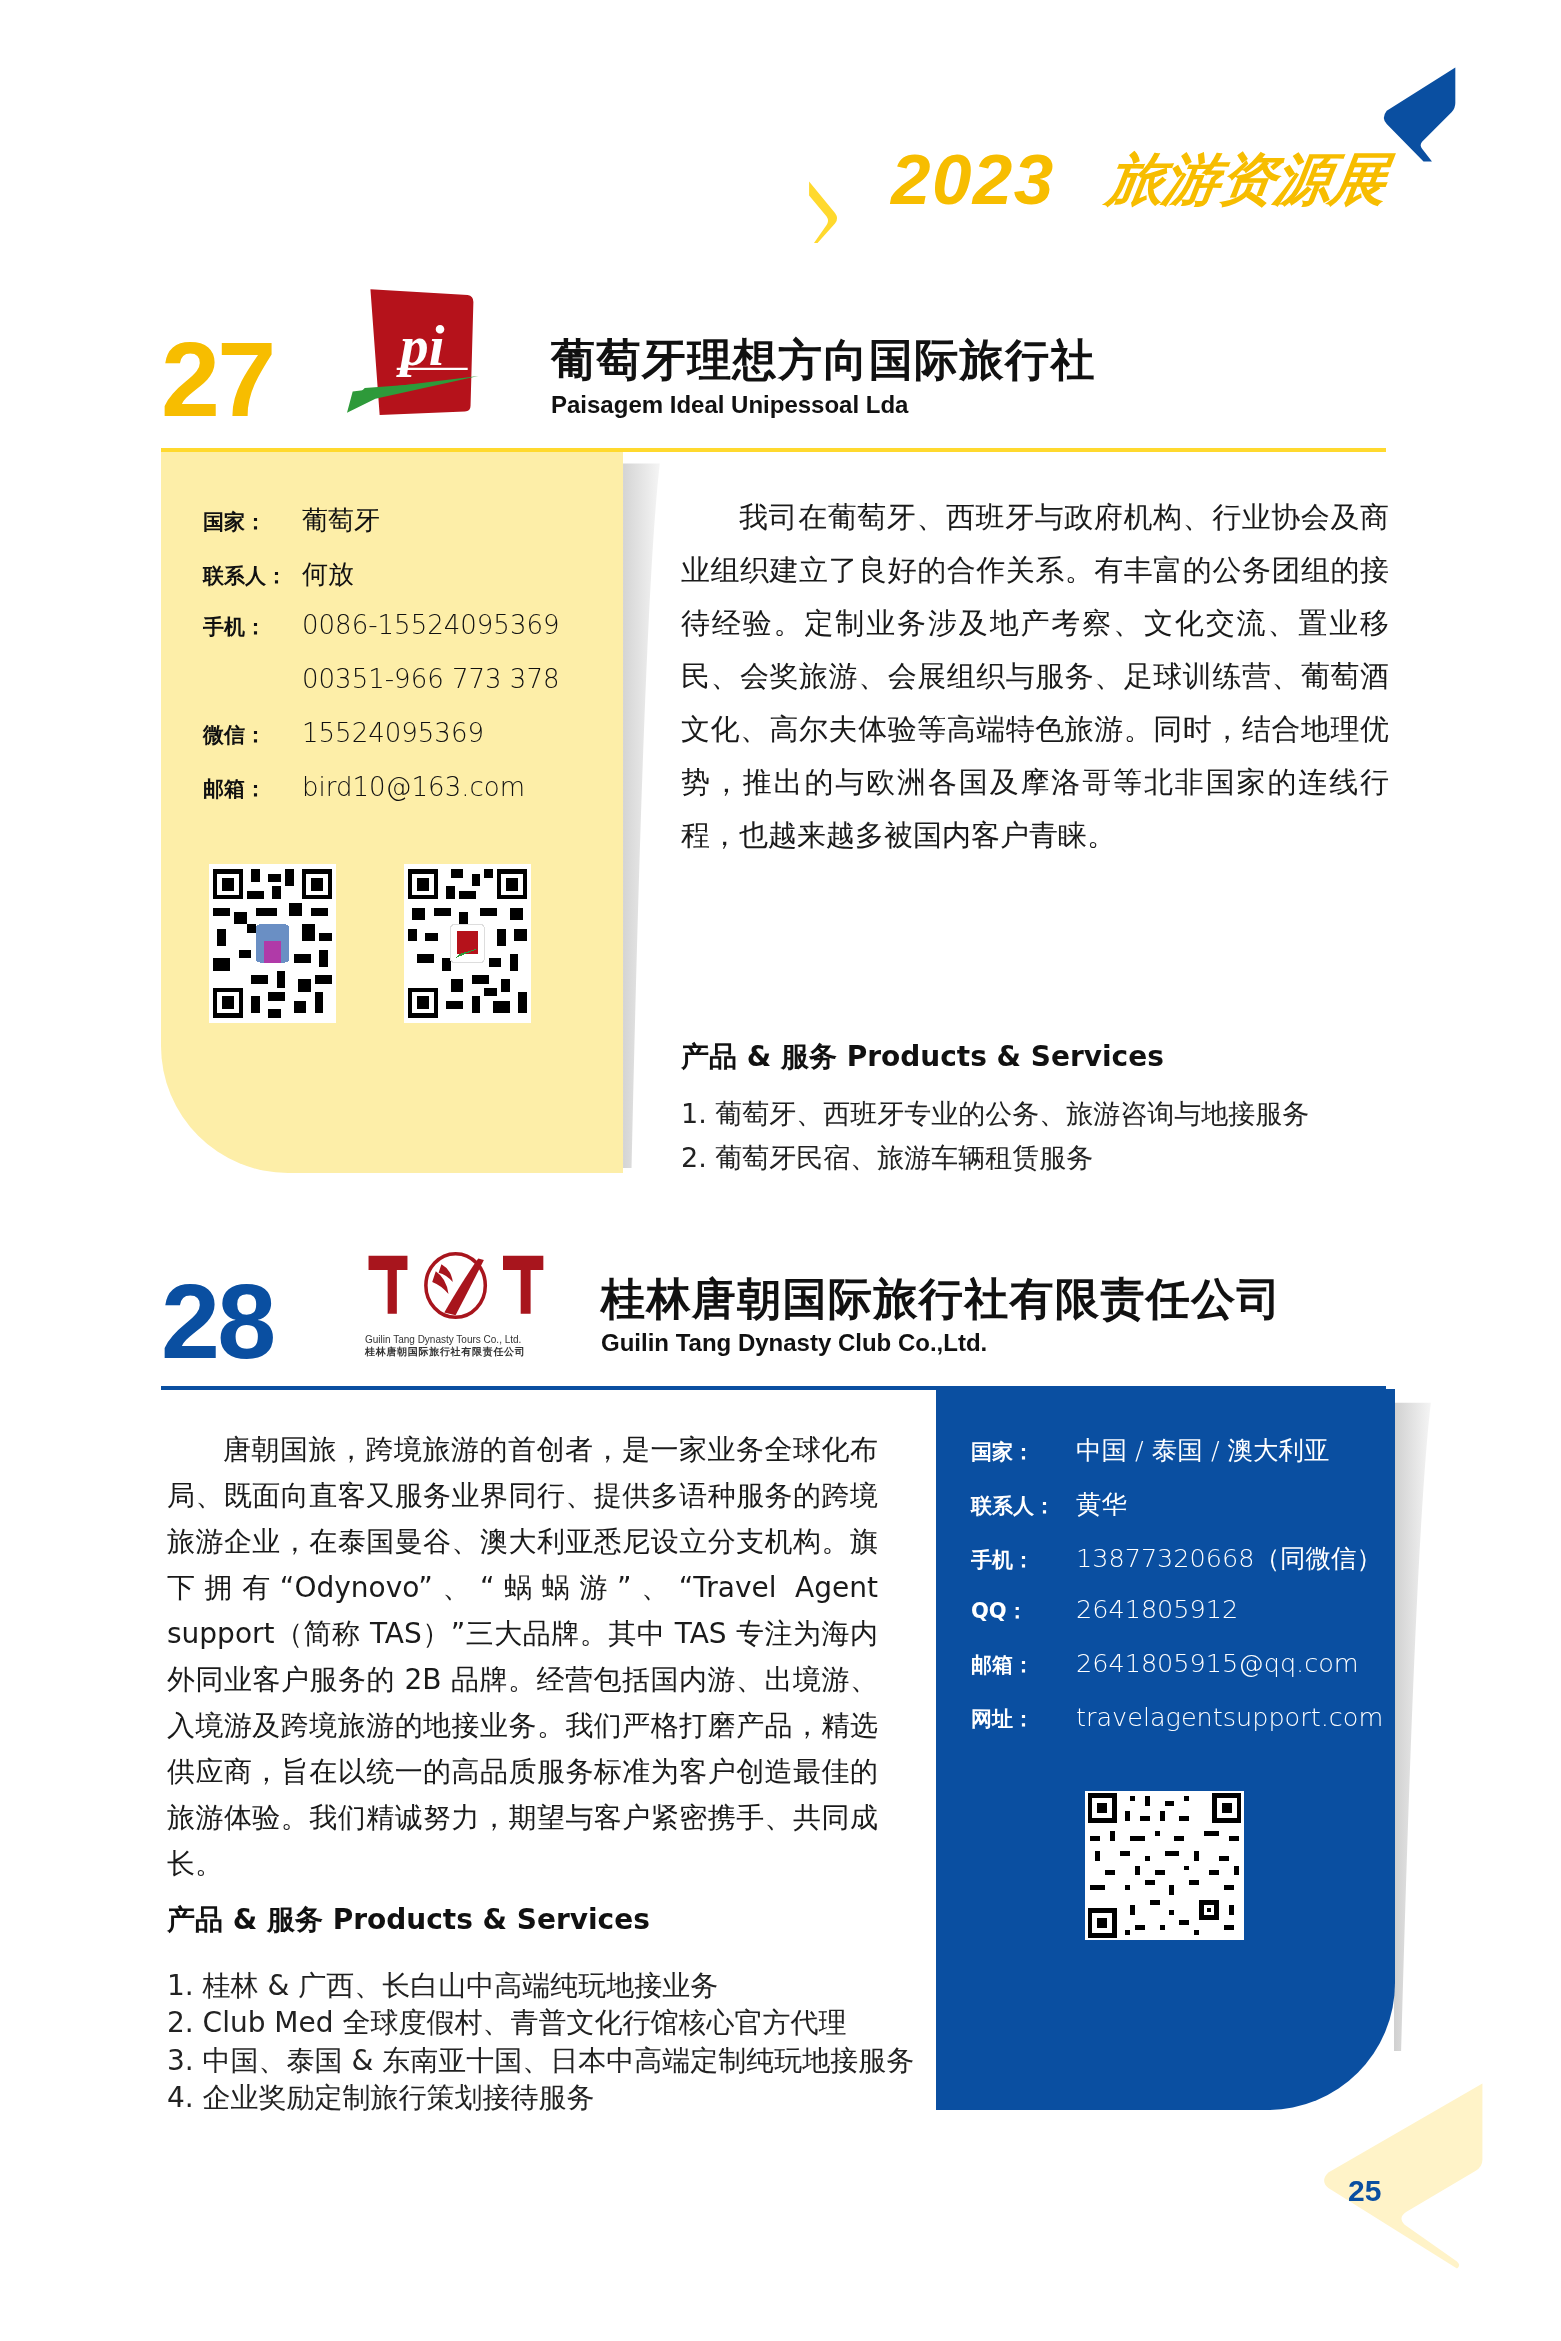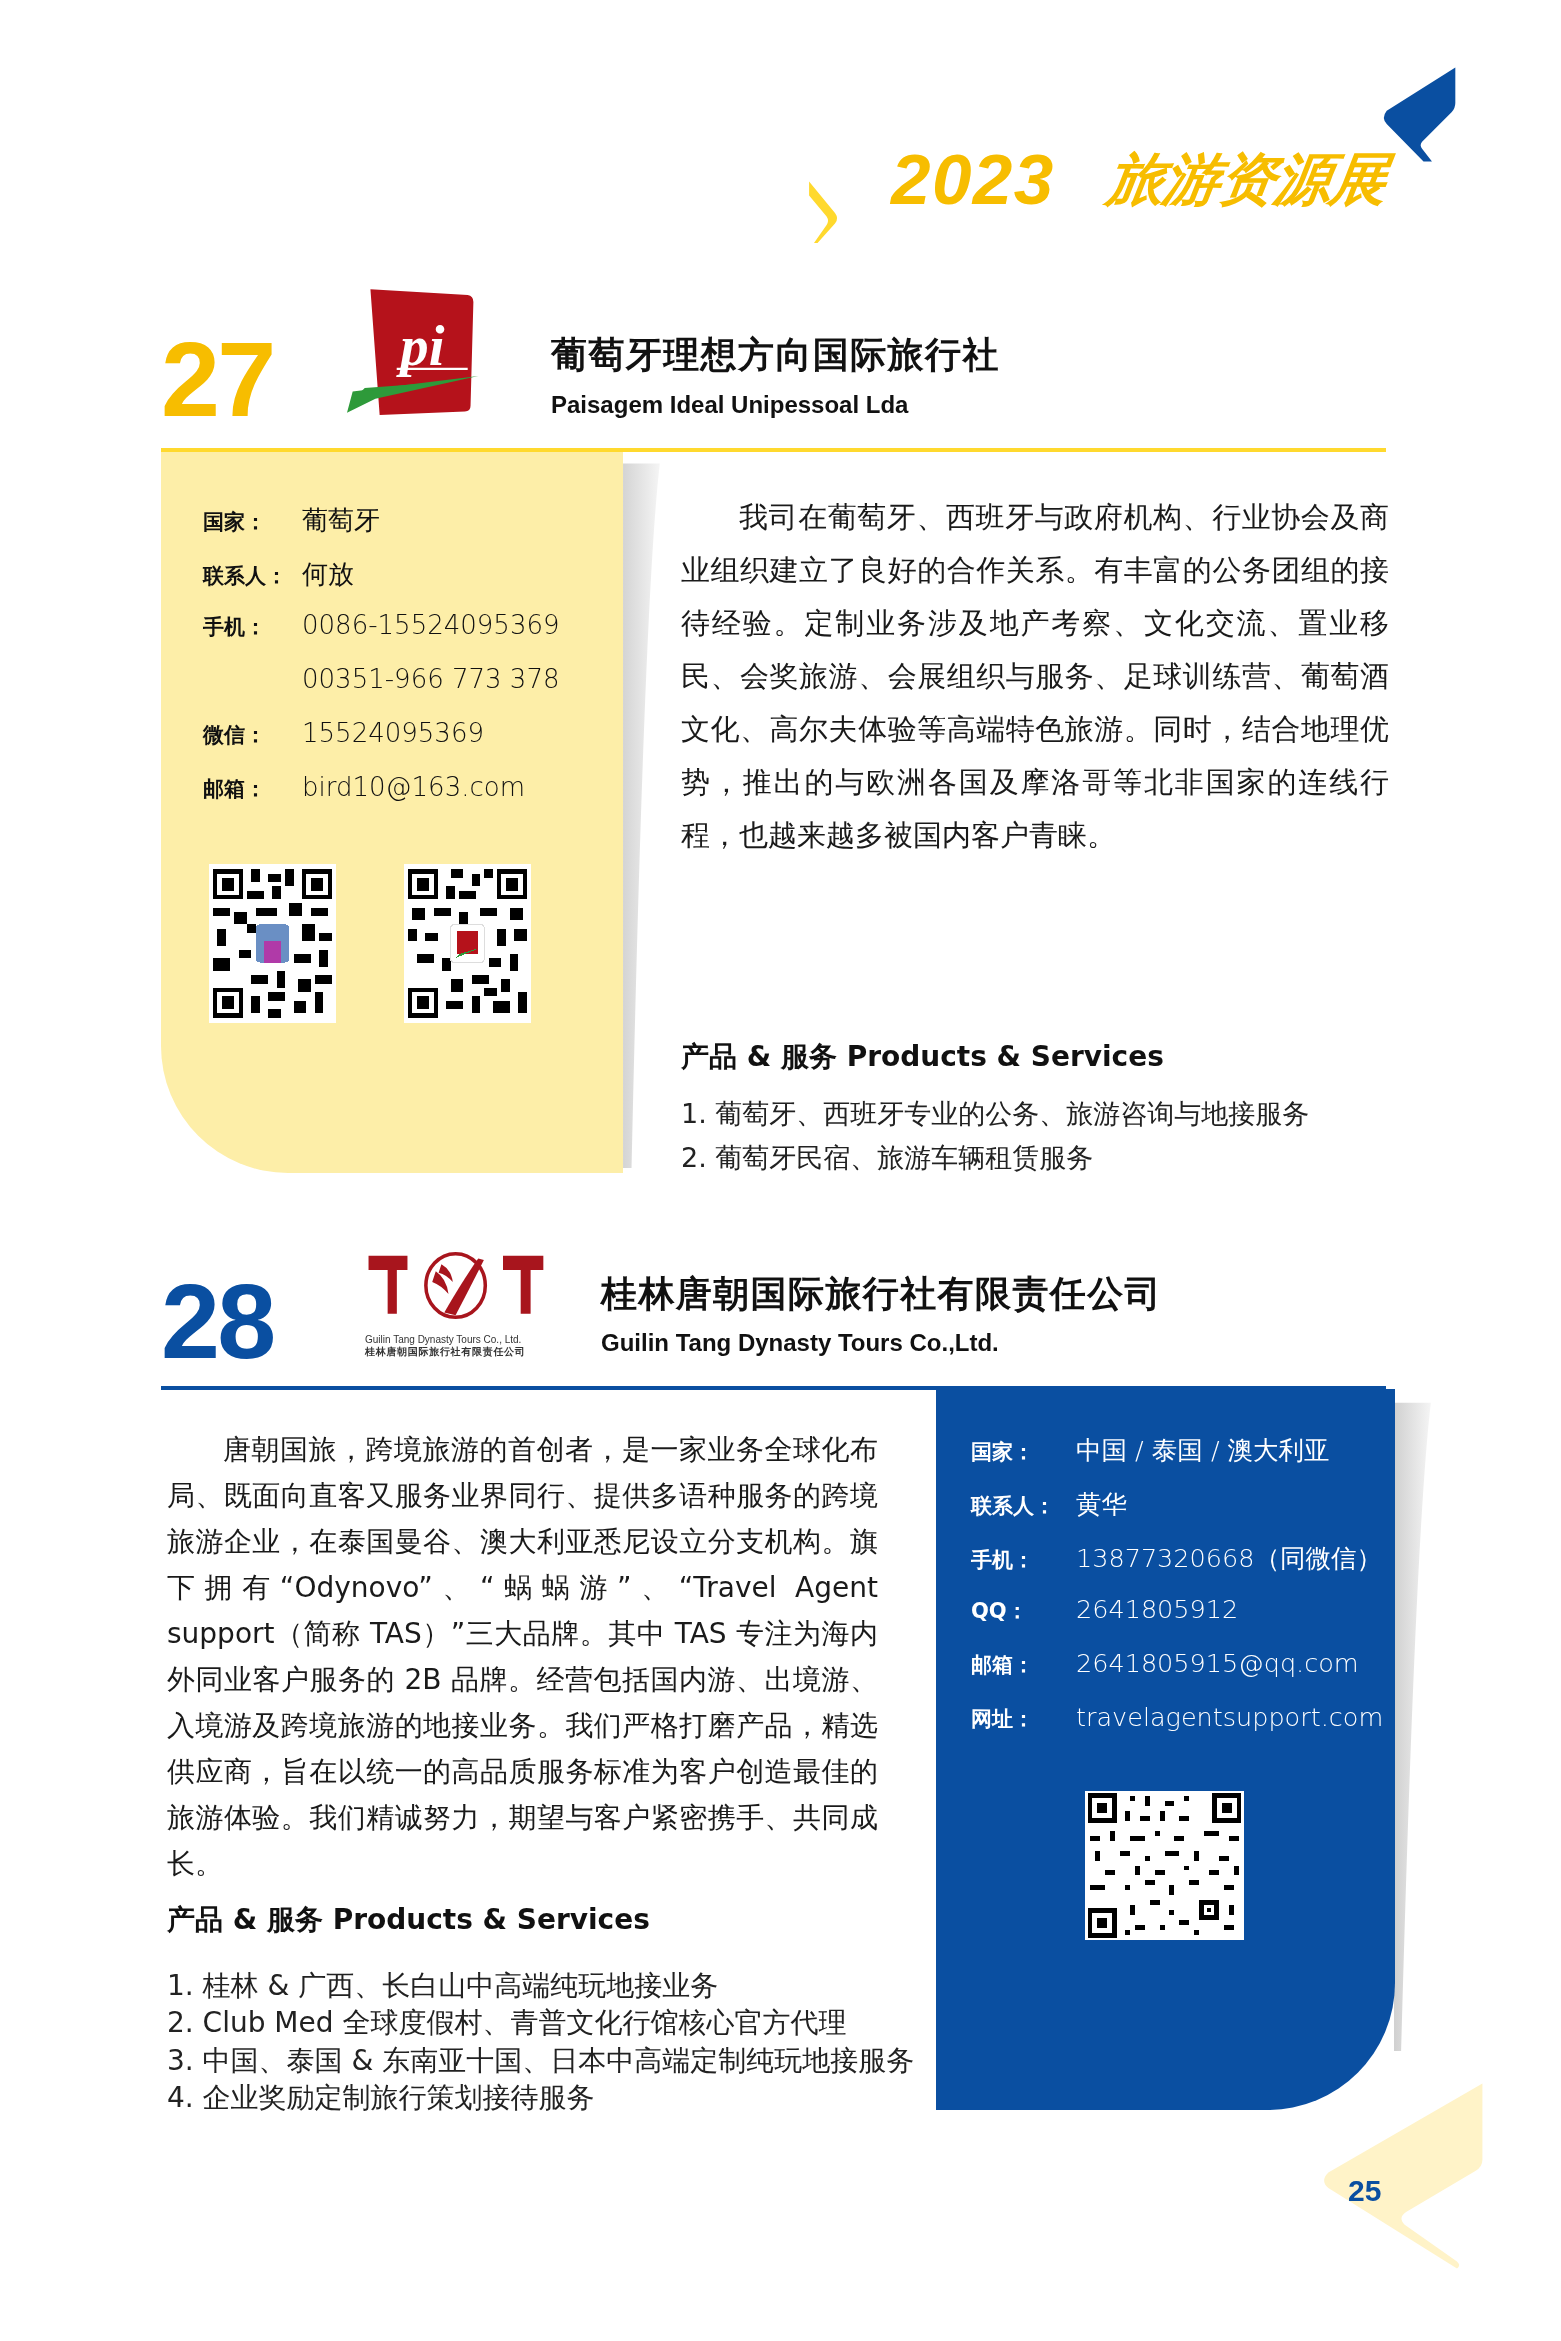--- a/index.html
+++ b/index.html
@@ -20,21 +20,21 @@
     transform: skewX(-8deg);
   }
 
   
   .sec-num {
     font-family: "Liberation Sans", sans-serif; font-weight: 700; font-size: 106px; line-height: 1;
     letter-spacing: -2.8px;
   }
   .sec-num.yellow { color: #f7bd00; }
   .sec-num.blue { color: #0a4fa1; text-align: center; }
-  .co-cn { font-weight: 700; font-size: 36px; color: #111; letter-spacing: 1.4px; }
+  .co-cn { font-weight: 700; font-size: 44px; color: #111; letter-spacing: 1.4px; }
   .co-en { font-family: "Liberation Sans", sans-serif; font-weight: 700; font-size: 24px; color: #111; }
 
   .rule { height: 4.2px; }
 
   
   .info-row { position: absolute; display: flex; align-items: baseline; }
   .info-label { font-weight: 700; font-size: 21px; width: 99px; }
   .info-value { font-family: "DejaVu Sans", sans-serif; font-size: 26px; font-weight: 300; }
   .on-blue .info-label, .on-blue .info-value { color: #ffffff; }
   .on-blue .info-value { font-size: 25.5px; margin-left: 6px; }
@@ -231,21 +231,21 @@
     <ellipse cx="128" cy="50" rx="42" ry="45" fill="none" stroke="#a8151d" stroke-width="5"></ellipse>
     <path d="M112 88 Q140 40 160 12 L168 14 Q150 50 128 92 Z" fill="#a8151d"></path>
     <path d="M100 30 Q115 40 118 62 Q108 50 95 45 Z M108 20 Q122 28 124 45 Q115 35 104 32 Z" fill="#a8151d"></path>
     <path d="M195 8 L252 8 L252 28 L234 28 L234 90 L220 90 L220 28 L195 28 Z" fill="#a8151d"></path>
   </svg>
   <div style="font-size:10px;color:#333;margin-top:10px;font-family:'Liberation Sans',sans-serif">Guilin Tang Dynasty Tours Co., Ltd.</div>
   <div style="font-size:10px;color:#333;font-weight:700;letter-spacing:0.7px">桂林唐朝国际旅行社有限责任公司</div>
 </div>
 
 <div class="abs co-cn" style="left:601px;top:1270px">桂林唐朝国际旅行社有限责任公司</div>
-<div class="abs co-en" style="left:601px;top:1329px">Guilin Tang Dynasty Tours Co.,Ltd.</div>
+<div class="abs co-en" style="left:601px;top:1329px">Guilin Tang Dynasty Club Co.,Ltd.</div>
 
 <div class="abs rule" style="left:161px;top:1386px;width:1225px;background:#0a4fa1"></div>
 
 <div class="abs" style="left:167px;top:1427px;width:711px">
   <p class="para tight">唐朝国旅，跨境旅游的首创者，是一家业务全球化布局、既面向直客又服务业界同行、提供多语种服务的跨境旅游企业，在泰国曼谷、澳大利亚悉尼设立分支机构。旗下拥有“Odynovo”、“蜗蜗游”、“Travel Agent support（简称 TAS）”三大品牌。其中 TAS 专注为海内外同业客户服务的 2B 品牌。经营包括国内游、出境游、入境游及跨境旅游的地接业务。我们严格打磨产品，精选供应商，旨在以统一的高品质服务标准为客户创造最佳的旅游体验。我们精诚努力，期望与客户紧密携手、共同成长。</p>
 </div>
 
 <div class="abs ps-title" style="left:167px;top:1901px">产品 &amp; 服务 Products &amp; Services</div>
 <div class="abs ps-item small" style="left:167px;top:1955px">1.  桂林 &amp; 广西、长白山中高端纯玩地接业务</div>
 <div class="abs ps-item small" style="left:167px;top:1992px">2.  Club Med 全球度假村、青普文化行馆核心官方代理</div>

